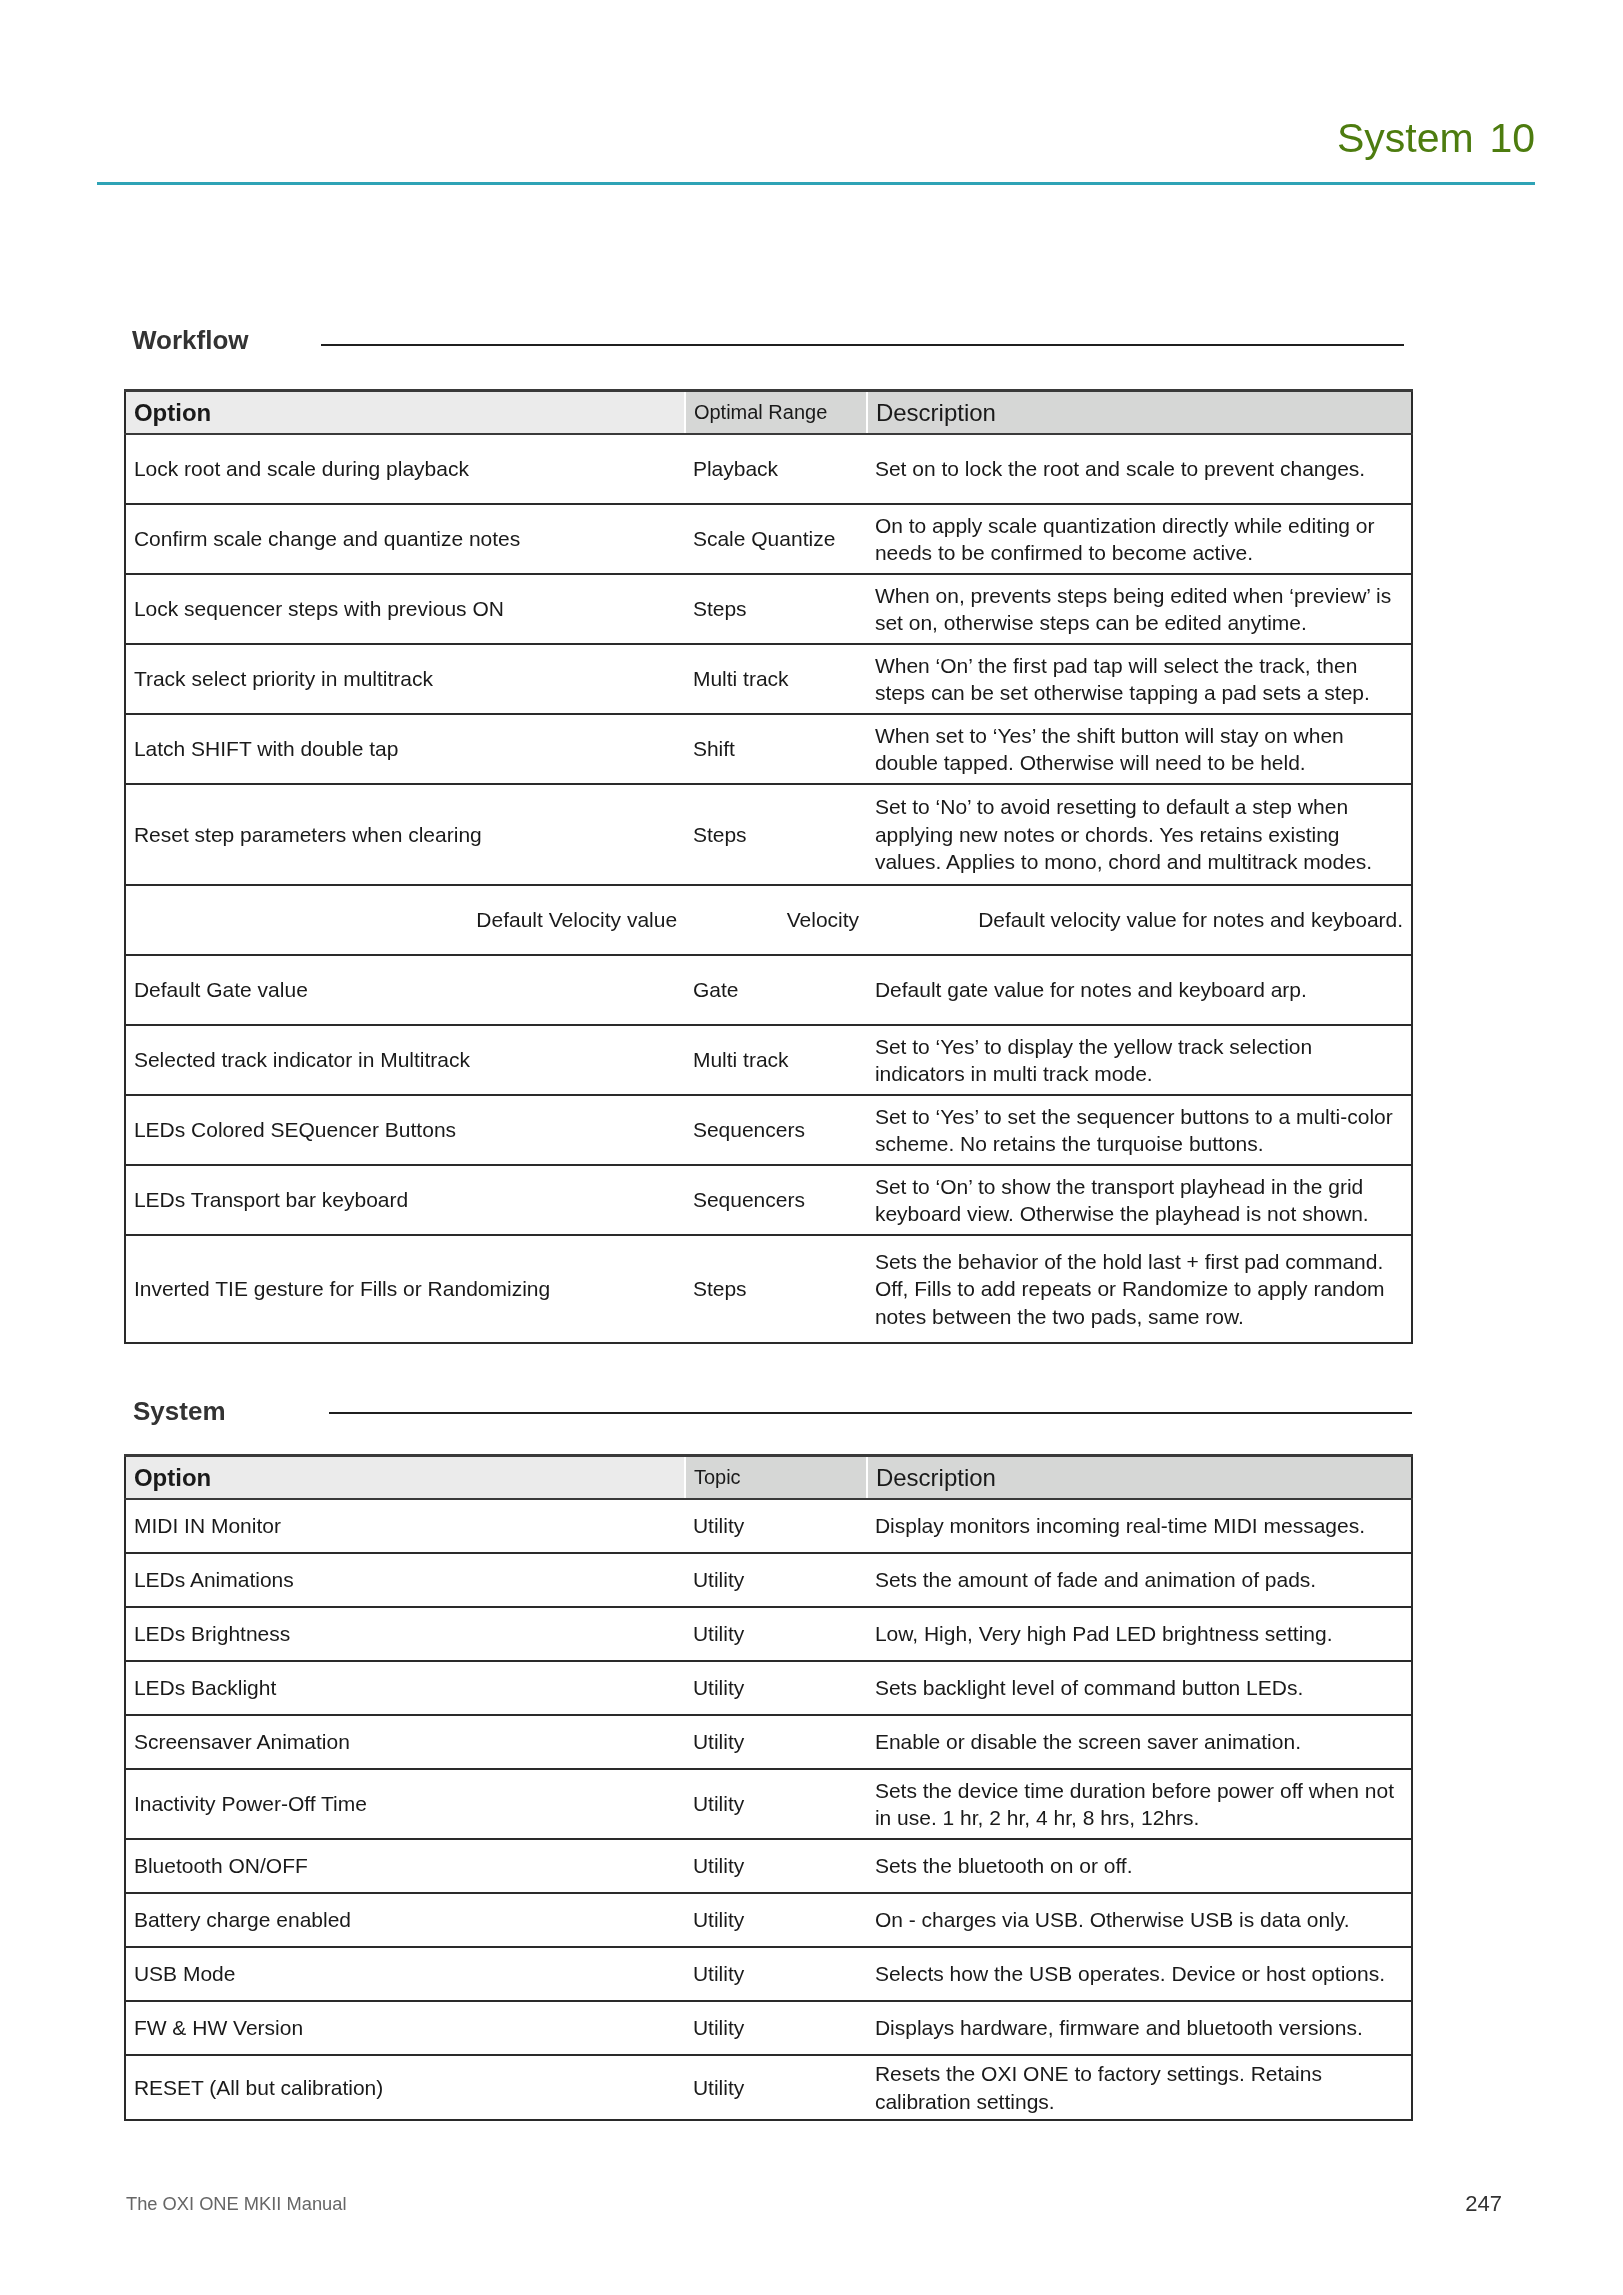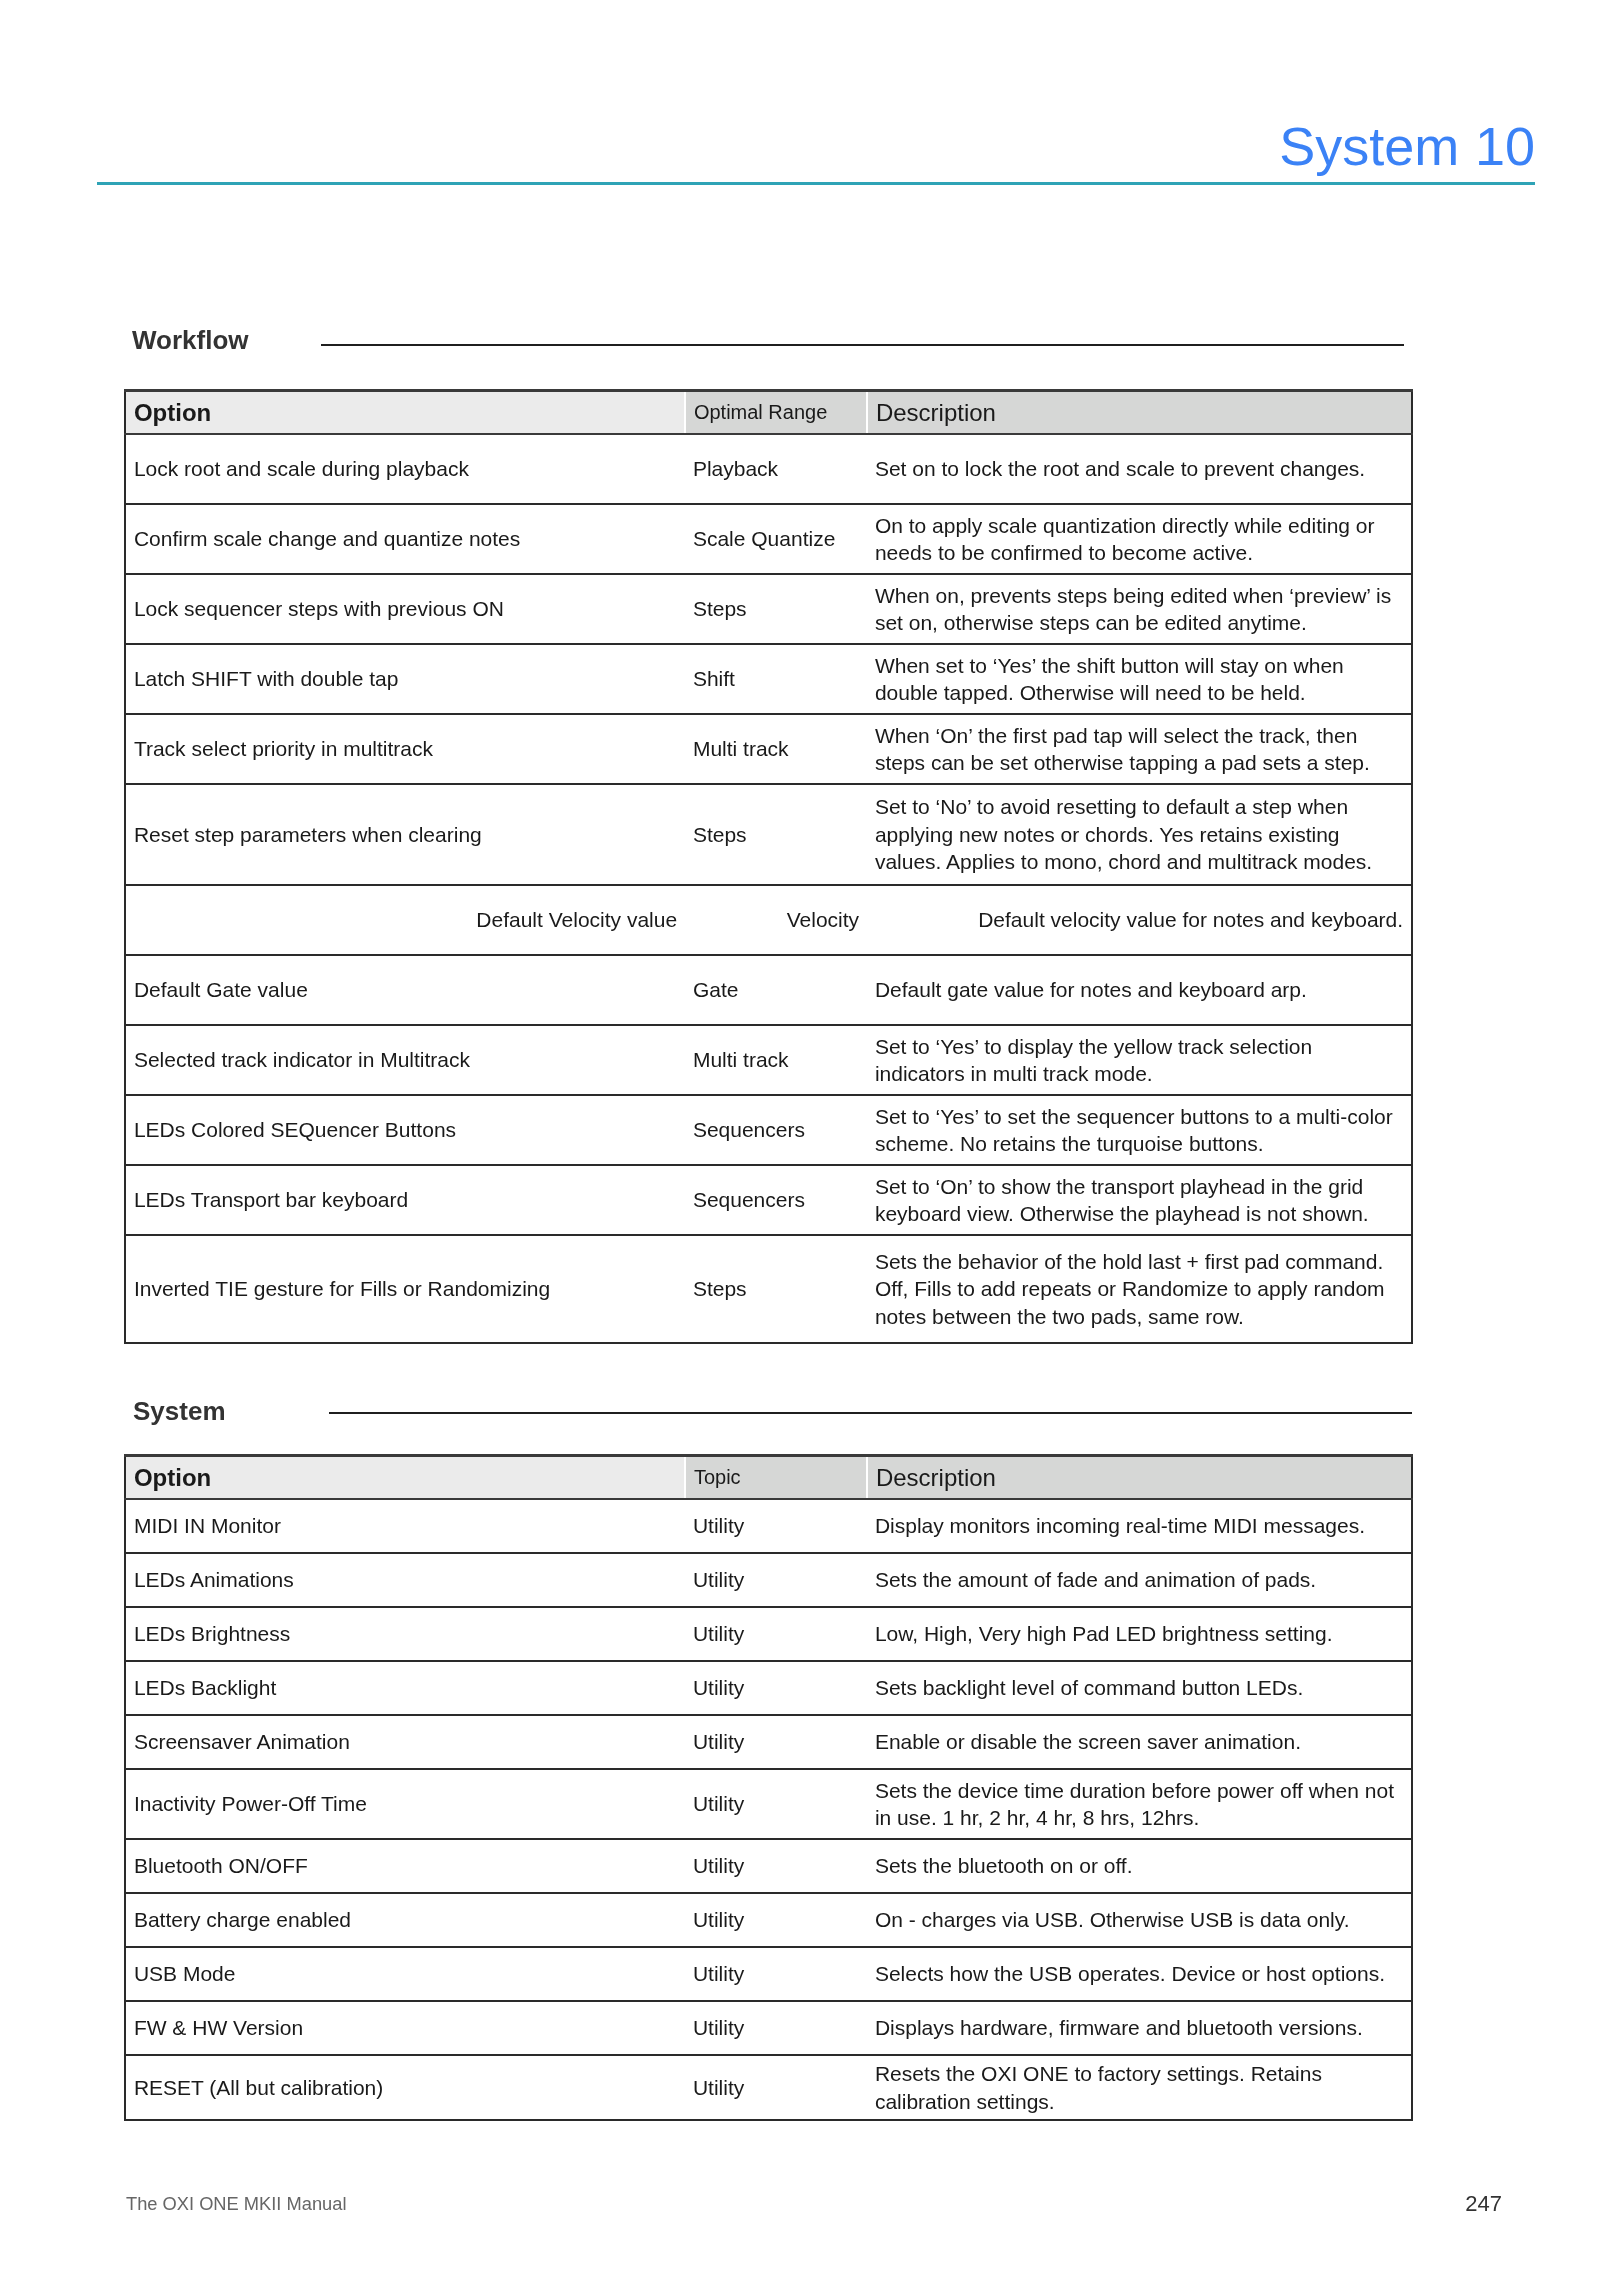--- a/index.html
+++ b/index.html
@@ -1,19 +1,19 @@
 <!DOCTYPE html>
 <html style="font-size:10.5px"><head>
 <meta charset="utf-8">
 <style>
   html, body { margin: 0; padding: 0; background: #ffffff; }
   body { width: 1623px; height: 2295px; position: relative; overflow: hidden;
          font-family: "Liberation Sans", sans-serif; color: #1a1a1a; }
-  .chapter-title { position: absolute; right: 88px; top: 115px; font-size: 54px;
-         color: #3b82f6; white-space: pre; }
+  .chapter-title { position: absolute; right: 88px; top: 115px; font-size: 41px;
+         color: #4d7c0f; white-space: pre; }
   .chapter-title .num { margin-left: 15.7px; }
   .chapter-rule { position: absolute; left: 97px; top: 182px; width: 1438px; height: 2.6px; background: #2ea3b6; }
   .section-head { position: absolute; font-size: 26px; font-weight: bold; color: #333333; }
   .section-rule { position: absolute; height: 2px; background: #1f1f1f; }
   table.opt { position: absolute; border-collapse: collapse; width: 1289px; table-layout: fixed;
          border-left: 2px solid #2a2a2a; border-right: 2px solid #2a2a2a; border-bottom: 2.6px solid #2a2a2a; }
   table.opt thead th { text-align: left; font-weight: normal; height: 41px; padding: 0 7.9px;
          border-top: 3.3px solid #3a3a3a; border-bottom: 2.6px solid #3a3a3a; vertical-align: middle; }
   table.opt th.c1 { background: #ebebeb; font-weight: bold; font-size: 24px; }
   table.opt th.c2 { background: #d6d7d6; font-size: 20px; border-left: 2px solid #ffffff; }
@@ -58,28 +58,28 @@
         <td>Confirm scale change and quantize notes</td>
         <td>Scale Quantize</td>
         <td>On to apply scale quantization directly while editing or needs to be confirmed to become active.</td>
       </tr>
       <tr style="height: 70px;">
         <td>Lock sequencer steps with previous ON</td>
         <td>Steps</td>
         <td>When on, prevents steps being edited when ‘preview’ is set on, otherwise steps can be edited anytime.</td>
       </tr>
       <tr style="height: 70px;">
+        <td>Track select priority in multitrack</td>
+        <td>Multi track</td>
+        <td>When ‘On’ the first pad tap will select the track, then steps can be set otherwise tapping a pad sets a step.</td>
+      </tr>
+      <tr style="height: 70px;">
         <td>Latch SHIFT with double tap</td>
         <td>Shift</td>
         <td>When set to ‘Yes’ the shift button will stay on when double tapped. Otherwise will need to be held.</td>
-      </tr>
-      <tr style="height: 70px;">
-        <td>Track select priority in multitrack</td>
-        <td>Multi track</td>
-        <td>When ‘On’ the first pad tap will select the track, then steps can be set otherwise tapping a pad sets a step.</td>
       </tr>
       <tr style="height: 101px;">
         <td>Reset step parameters when clearing</td>
         <td>Steps</td>
         <td>Set to ‘No’ to avoid resetting to default a step when applying new notes or chords. Yes retains existing values. Applies to mono, chord and multitrack modes.</td>
       </tr>
       <tr style="height: 70px; text-align: right;">
         <td>Default Velocity value</td>
         <td>Velocity</td>
         <td>Default velocity value for notes and keyboard.</td>

